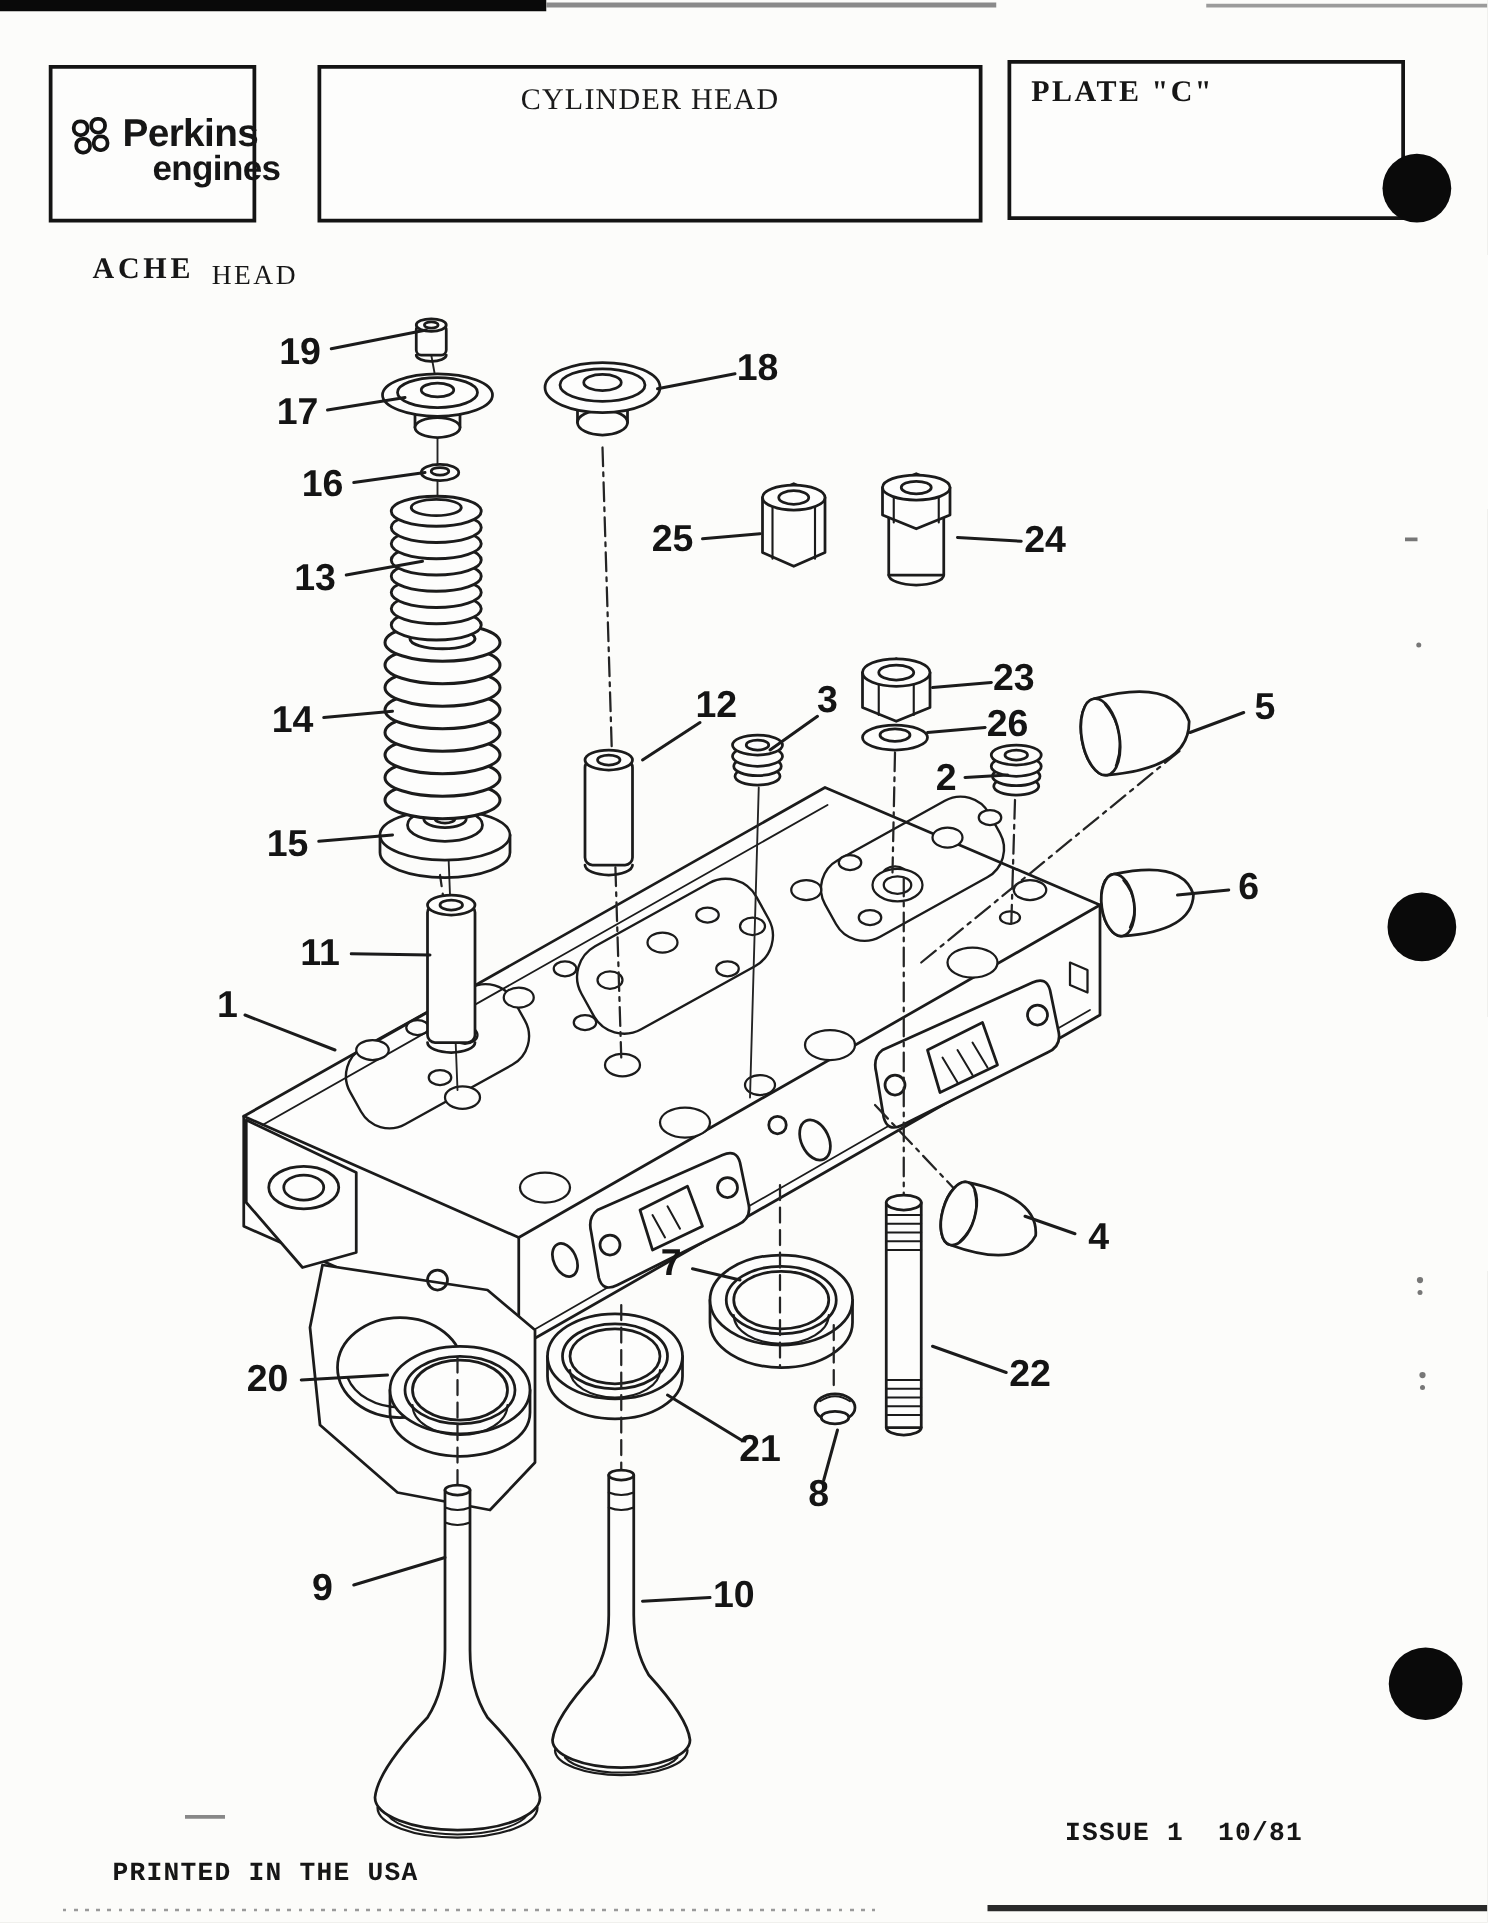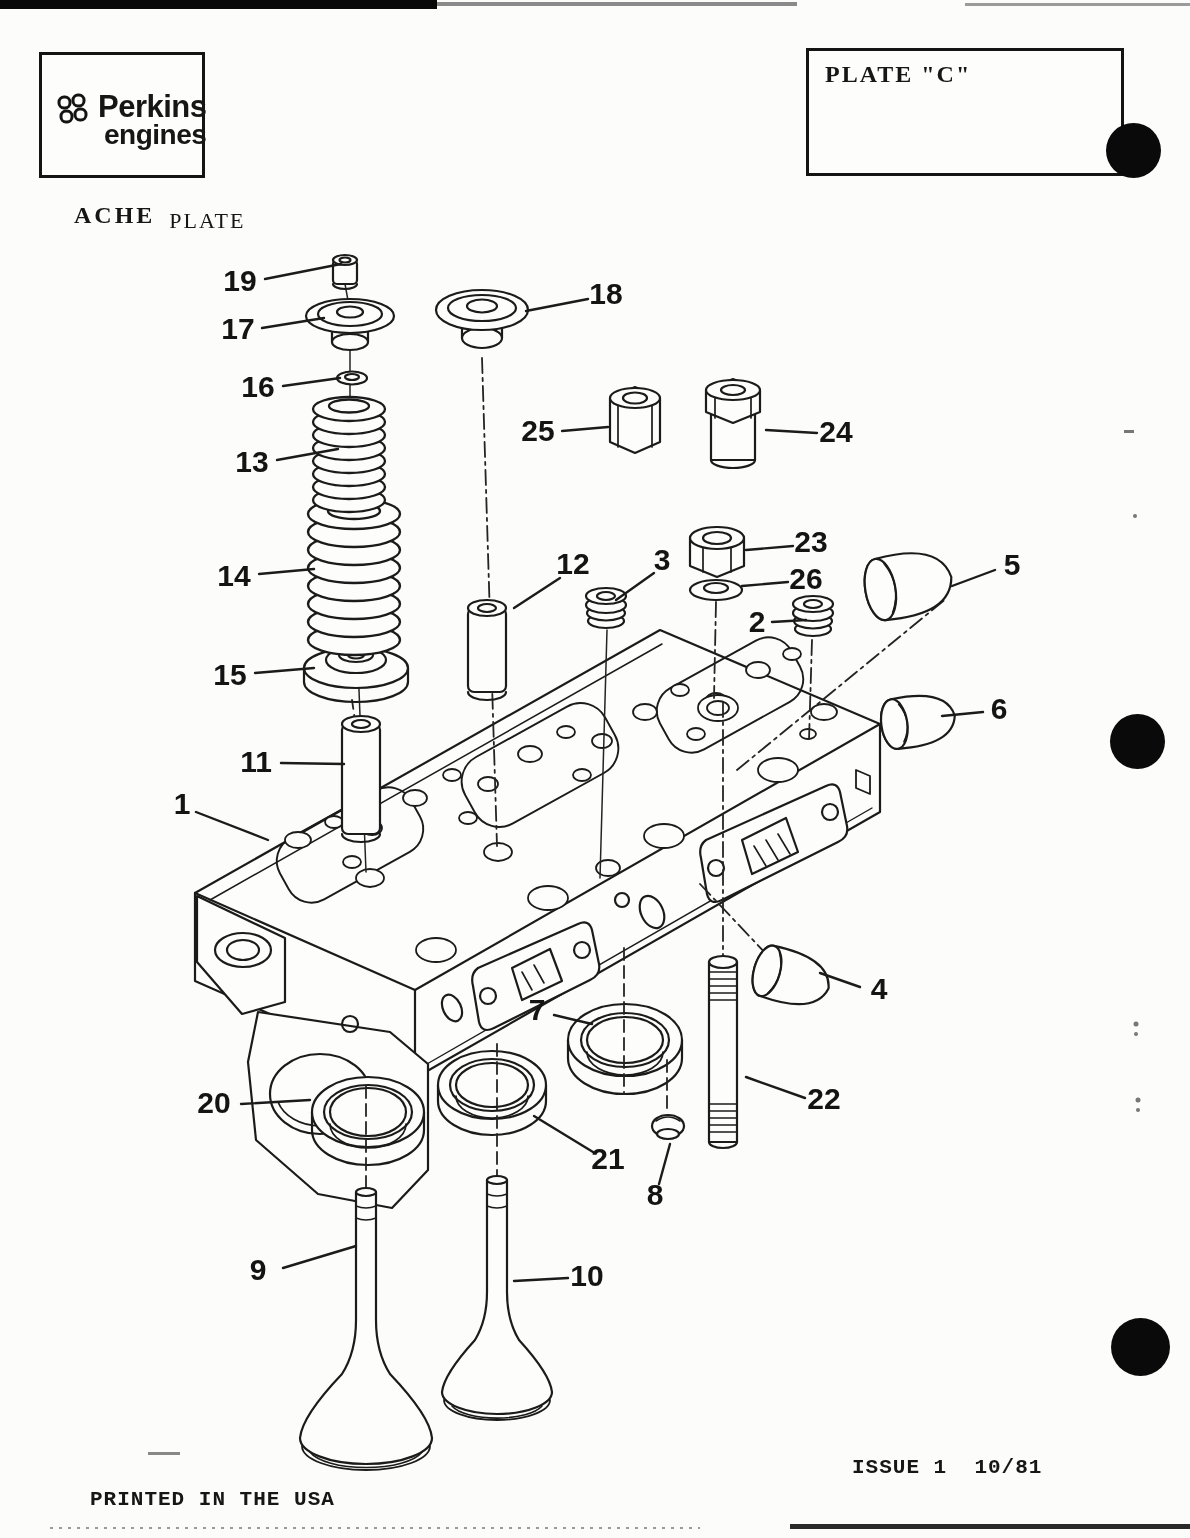--- a/index.html
+++ b/index.html
@@ -10,21 +10,21 @@
   }
   .abs{position:absolute;}
   
   .hdr-box{position:absolute;border:3px solid #141414;background:#fdfdfc;box-sizing:border-box;}
   .brand{left:39px;top:52px;width:166px;height:126px;}
   .titlebox{left:254px;top:52px;width:532px;height:126px;}
   .platebox{left:806px;top:48px;width:318px;height:128px;}
   .brand-inner{position:absolute;left:14px;top:38px;display:flex;align-items:flex-start;}
   .brand-text{margin-left:6px;line-height:0.92;font-weight:bold;letter-spacing:-0.5px;}
   .brand-l1{font-size:31px;}
-  .brand-l2{font-size:28px;margin-left:6px;}
+  .brand-l2{font-size:28px;margin-left:24px;}
   .page-title{
     position:absolute;left:0;right:0;top:12px;text-align:center;
     font-family:"Liberation Serif",serif;font-size:24px;letter-spacing:1px;color:#1a1a1a;
   }
   .plate-label{
     position:absolute;left:16px;top:10px;
     font-family:"Liberation Serif",serif;font-weight:bold;font-size:24px;letter-spacing:2px;
   }
   .code-line{position:absolute;top:202px;left:74px;font-family:"Liberation Serif",serif;}
   .code-naao{font-size:24px;font-weight:bold;letter-spacing:3px;}
@@ -59,27 +59,30 @@
           <rect x="19" y="16" width="11" height="11" rx="5"></rect>
         </g>
       </svg>
       <div class="brand-text">
         <div class="brand-l1">Perkins</div>
         <div class="brand-l2">engines</div>
       </div>
     </div>
   </div>
 
+  <div class="hdr-box titlebox">
+    <div class="page-title">CYLINDER HEAD</div>
+  </div>
 
   <div class="hdr-box platebox">
     <div class="plate-label">PLATE "C"</div>
   </div>
 
   <div class="code-line">
-    <span class="code-naao">ACHE</span><span class="code-ache">PLATE</span>
+    <span class="code-naao">ACHE</span><span class="code-ache">HEAD</span>
   </div>
 
   <div class="abs" style="left:1106px;top:123px;width:55px;height:55px;border-radius:50%;background:#0a0a0a;"></div>
   <div class="abs" style="left:1110px;top:714px;width:55px;height:55px;border-radius:50%;background:#0a0a0a;"></div>
   <div class="abs" style="left:1111px;top:1318px;width:59px;height:58px;border-radius:50%;background:#0a0a0a;"></div>
 
   <svg id="diagram-svg" class="diagram" width="1190" height="1538" viewBox="0 0 1190 1538">
     <g stroke="#1b1b1b" stroke-width="2.2" fill="none" stroke-linejoin="round" stroke-linecap="round">
 
       <g>

